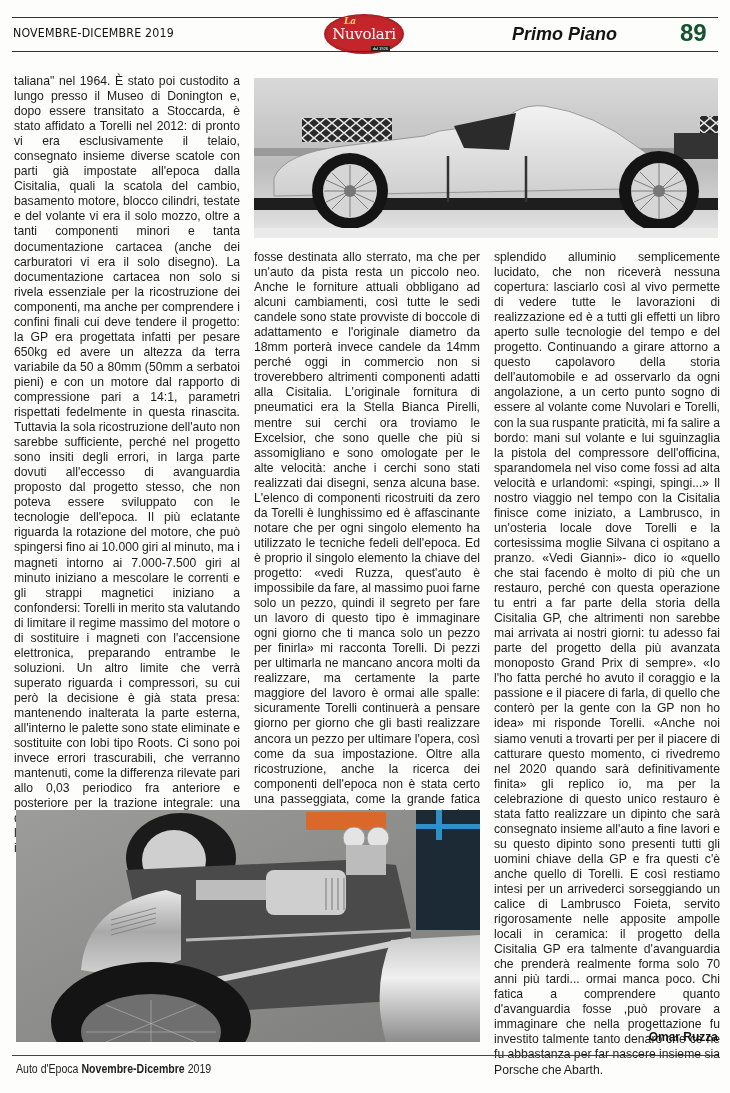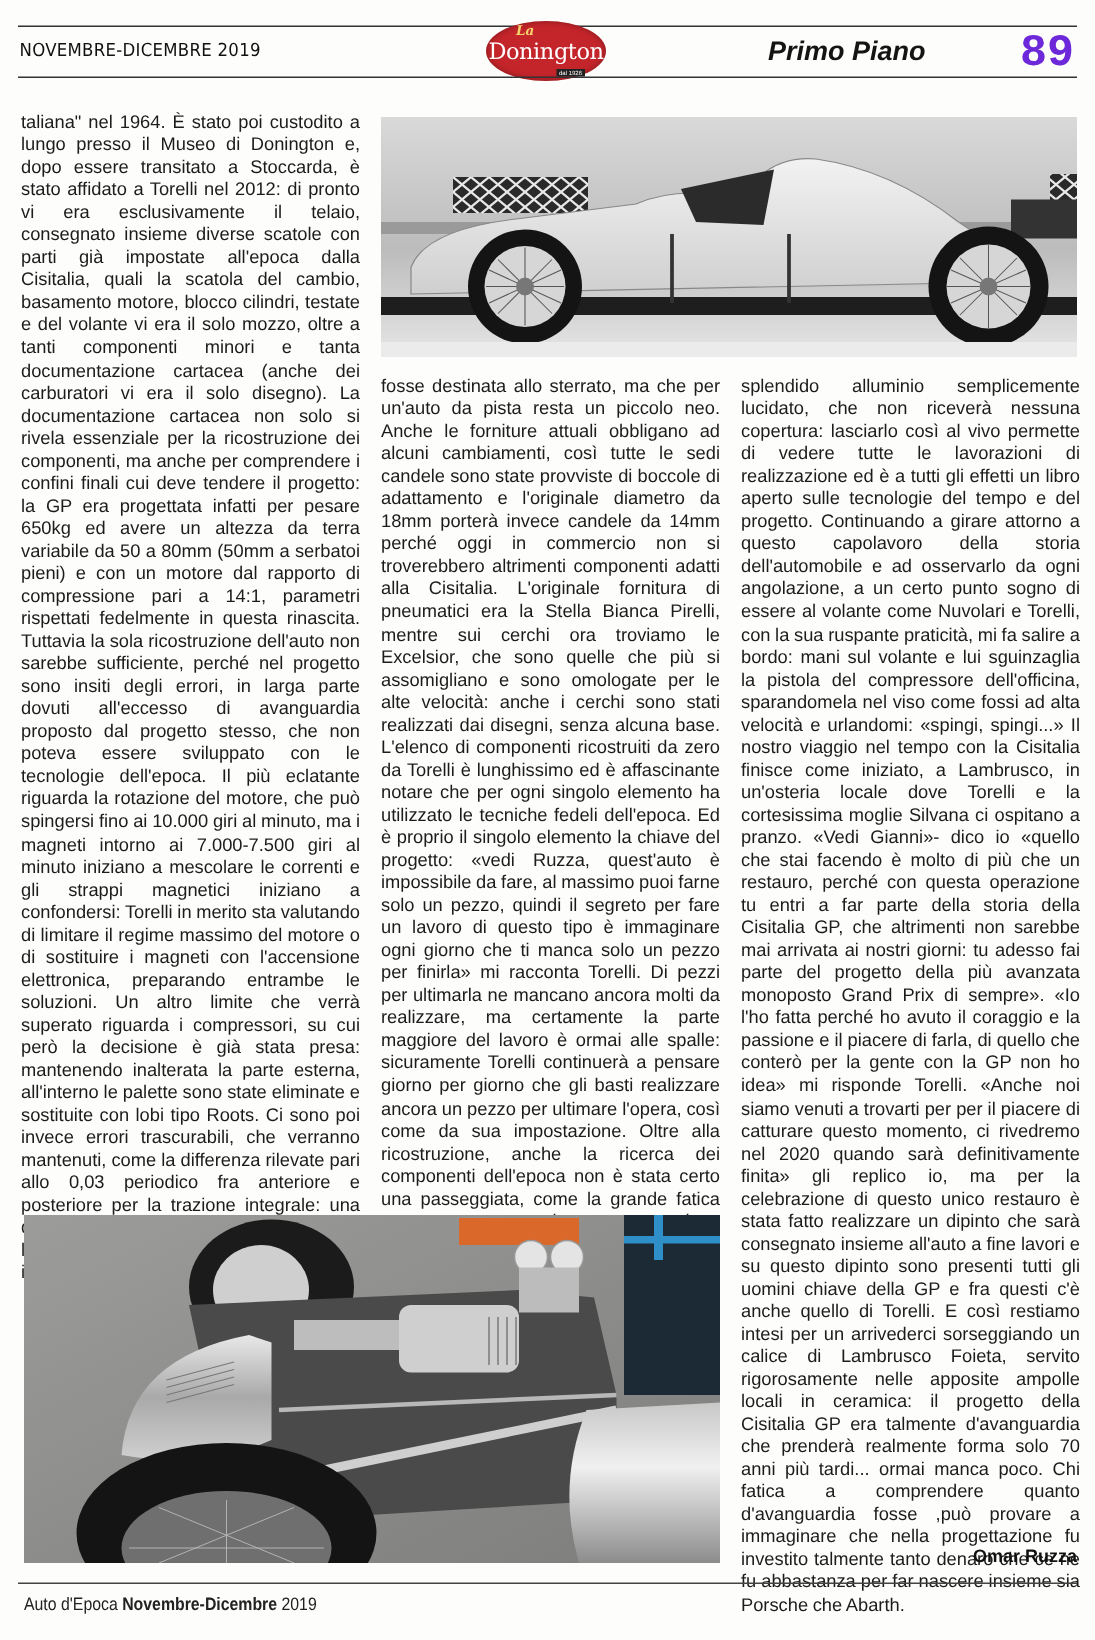--- a/index.html
+++ b/index.html
@@ -28,21 +28,21 @@
   .logo .la { position: absolute; left: 20px; top: 2px; font-family: "DejaVu Serif", serif; font-style: italic; font-size: 9px; color: #f3d36b; font-weight: bold; }
   .logo .name { position: absolute; left: 0; right: 0; top: 11px; text-align: center; font-family: "DejaVu Serif", serif; font-size: 15px; color: #fff; letter-spacing: -0.3px; }
   .logo .sub { position: absolute; right: 14px; bottom: 3px; font-size: 4px; color: #fff; background: #222; padding: 0 2px; }
   .section {
     position: absolute; left: 512px; top: 24px;
     font-family: "Liberation Sans", sans-serif; font-weight: bold; font-style: italic;
     font-size: 18px; color: #141414;
   }
   .page-no {
     position: absolute; left: 680px; top: 19px;
-    font-family: Liberation Mono, monospace; font-weight: bold; font-size: 30px; color: #6d28d9;
+    font-family: Liberation Sans, sans-serif; font-weight: bold; font-size: 24px; color: #14532d;
   }
 
   .col {
     position: absolute;
     font-family: "Liberation Sans", sans-serif; font-size: 12.2px; line-height: 15.05px;
     text-align: justify; color: #1c1c1c;
     word-spacing: -0.3px;
   }
   .col p { margin: 0; }
   #col1 { left: 14px; top: 74px; width: 226px; height: 734px; }
@@ -64,21 +64,21 @@
   }
   .footer b { font-weight: bold; }
 </style>
 </head>
 <body>
 
 <div class="rule" id="hdr-top-rule"></div>
 <div class="issue-date">NOVEMBRE-DICEMBRE 2019</div>
 <div class="logo">
   <span class="la">La</span>
-  <span class="name">Donington</span>
+  <span class="name">Nuvolari</span>
   <span class="sub">dal 1926</span>
 </div>
 <div class="section">Primo Piano</div>
 <div class="page-no">89</div>
 <div class="rule" id="hdr-bot-rule"></div>
 
 <div class="photo" id="photo-top">
   <svg width="464" height="160" viewBox="0 0 464 160">
     <defs>
       <linearGradient id="bgTop" x1="0" y1="0" x2="0" y2="1">

